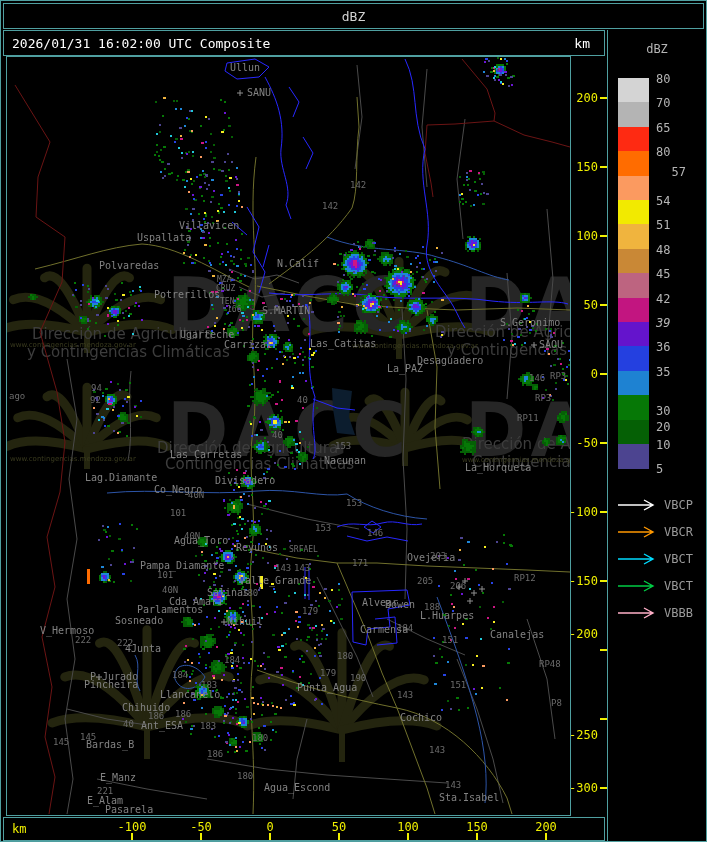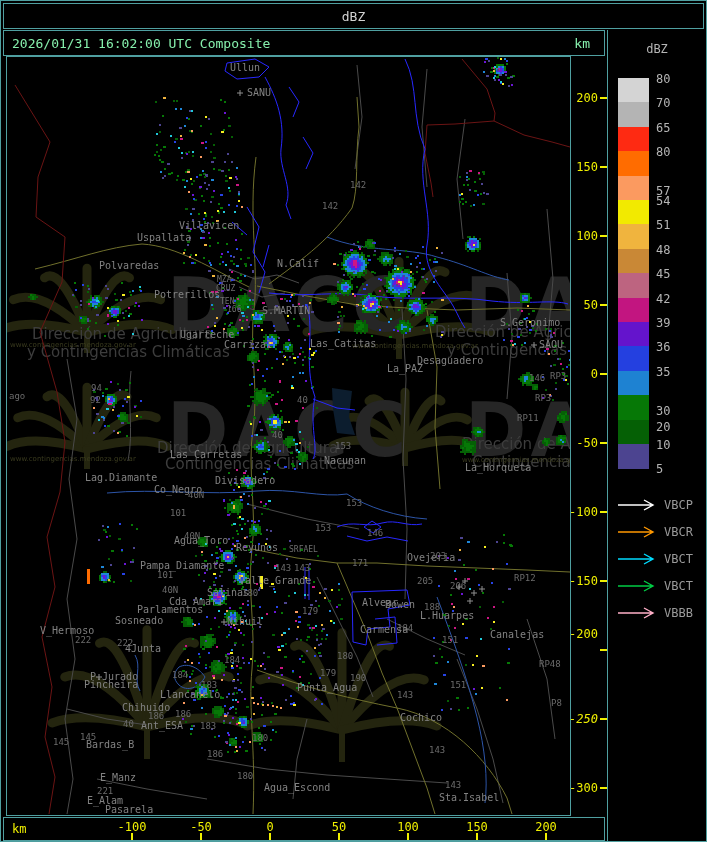--- a/index.html
+++ b/index.html
@@ -2,21 +2,21 @@
 <html><head>
 <meta charset="utf-8">
 <style>
   html,body{margin:0;padding:0;background:#000;}
   #win{position:relative;width:707px;height:842px;background:#000;overflow:hidden;
        font-family:"DejaVu Sans Mono","Liberation Mono",monospace;box-sizing:border-box;
        border:1px solid #4f9fa0;}
   .box{position:absolute;box-sizing:border-box;border:1px solid #4f9fa0;background:#000;}
   #titlebar{left:2px;top:2px;width:701px;height:26px;display:flex;align-items:center;justify-content:center;
             color:#d2d2d2;font-size:13px;}
-  #header{left:2px;top:29px;width:602px;height:26px;display:flex;align-items:center;color:#86efac;font-size:13px;}
+  #header{left:2px;top:29px;width:602px;height:26px;display:flex;align-items:center;color:#ffffff;font-size:13px;}
   #header .dt{margin-left:8px;}
   #header .unit{margin-left:auto;margin-right:14px;}
   #legendcol{position:absolute;left:606px;top:29px;width:98px;height:811px;background:#000;
              border-left:1px solid #4f9fa0;}
   #legendtitle{position:absolute;left:0;top:12px;width:100%;text-align:center;color:#b5b5b5;font-size:12px;}
   .sw{position:absolute;left:10px;width:31px;height:25px;}
   .swlab{position:absolute;left:48px;width:30px;color:#b5b5b5;font-size:12px;}
   .vecrow{position:absolute;left:8px;width:90px;height:16px;}
   .veclab{position:absolute;left:48px;top:1px;color:#9a9a9a;font-size:12px;}
   #mapbox{left:5px;top:55px;width:565px;height:760px;border:1px solid #4f9fa0;}
@@ -311,21 +311,21 @@
       <div class="ytick" style="top: 311px;">0</div>
       <div class="ydash" style="top: 317px;"></div>
       <div class="ytick" style="top: 380px;">-50</div>
       <div class="ydash" style="top: 386px;"></div>
       <div class="ytick" style="top: 449px;">-100</div>
       <div class="ydash" style="top: 455px;"></div>
       <div class="ytick" style="top: 518px;">-150</div>
       <div class="ydash" style="top: 524px;"></div>
       <div class="ytick" style="top: 571px;">-200</div>
       <div class="ydash" style="top: 593px;"></div>
-      <div class="ytick" style="top: 656px; font-style: italic;">-250</div>
+      <div class="ytick" style="top: 672px;">-250</div>
       <div class="ydash" style="top: 662px;"></div>
       <div class="ytick" style="top: 725px;">-300</div>
       <div class="ydash" style="top: 731px;"></div>
     </div>
   <div id="legendcol">
     <div id="legendtitle">dBZ</div>
     <div id="scale">
         <div class="sw" style="top: 48px; background: rgb(212, 212, 212);"></div>
         <div class="sw" style="top: 72.4px; background: rgb(180, 180, 180);"></div>
         <div class="sw" style="top: 96.8px; background: rgb(254, 42, 18);"></div>
@@ -339,27 +339,27 @@
         <div class="sw" style="top: 292px; background: rgb(100, 20, 204);"></div>
         <div class="sw" style="top: 316.4px; background: rgb(36, 64, 224);"></div>
         <div class="sw" style="top: 340.8px; background: rgb(30, 130, 210);"></div>
         <div class="sw" style="top: 365.2px; background: rgb(6, 120, 6);"></div>
         <div class="sw" style="top: 389.6px; background: rgb(5, 96, 5);"></div>
         <div class="sw" style="top: 414px; background: rgb(76, 68, 144);"></div>
         <div class="swlab" style="top: 42px;">80</div>
         <div class="swlab" style="top: 66.4px;">70</div>
         <div class="swlab" style="top: 90.8px;">65</div>
         <div class="swlab" style="top: 115.2px;">80</div>
-        <div class="swlab" style="top: 154px;">57</div>
+        <div class="swlab" style="top: 135px; text-align: right;">57</div>
         <div class="swlab" style="top: 164px;">54</div>
         <div class="swlab" style="top: 188.4px;">51</div>
         <div class="swlab" style="top: 212.8px;">48</div>
         <div class="swlab" style="top: 237.2px;">45</div>
         <div class="swlab" style="top: 261.6px;">42</div>
-        <div class="swlab" style="top: 286px;">39</div>
+        <div class="swlab" style="top: 286px; font-style: italic;">39</div>
         <div class="swlab" style="top: 310.4px;">36</div>
         <div class="swlab" style="top: 334.8px;">35</div>
         <div class="swlab" style="top: 354px; margin-top: 20px;">30</div>
         <div class="swlab" style="top: 390px;">20</div>
         <div class="swlab" style="top: 408px;">10</div>
         <div class="swlab" style="top: 432.4px;">5</div>
       </div>
     <div id="veclegend">
         <div class="vecrow" style="top: 467px;"><svg width="42" height="14">
             <path d="M2,7 L36,7 M28,2 L37,7 L28,12" stroke="#ffffff" fill="none" stroke-width="1.4"></path>

